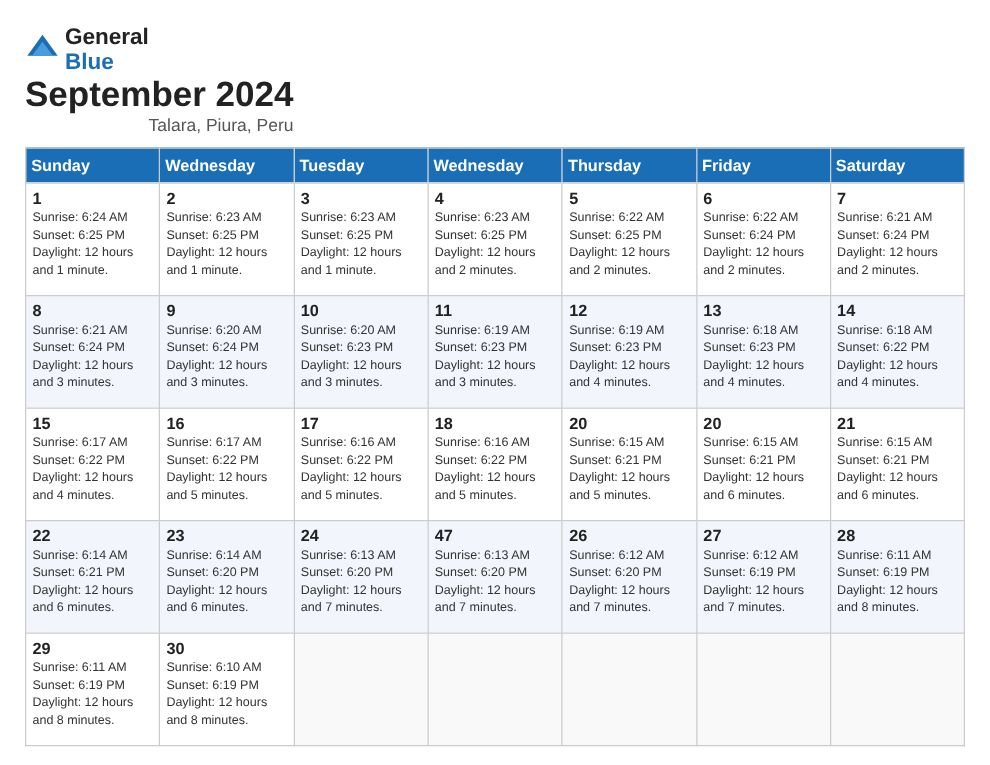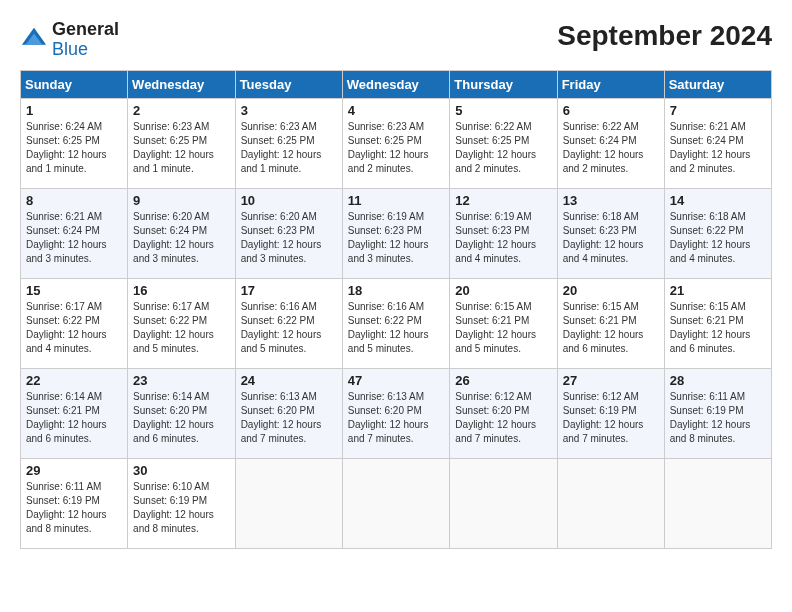--- a/index.html
+++ b/index.html
@@ -8,20 +8,21 @@
       background: #fff;
       width: 792px;
       min-height: 612px;
       padding: 20px;
     }
     .header {
       display: flex;
       justify-content: space-between;
       align-items: flex-start;
       margin-bottom: 10px;
+      flex-direction: column;
     }
     .logo {
       display: flex;
       align-items: center;
       gap: 4px;
     }
     .logo-icon {
       width: 28px;
       height: 28px;
     }
@@ -85,25 +86,26 @@
 <body>
 
 <div class="header">
   <div class="logo">
     <svg class="logo-icon" viewBox="0 0 30 30" xmlns="http://www.w3.org/2000/svg">
       <polygon points="15,2 28,20 2,20" fill="#1a6eb5"></polygon>
       <polygon points="15,8 24,20 6,20" fill="#4a9ade"></polygon>
     </svg>
     <div>
       <div style="font-size:18px;font-weight:bold;color:#222;line-height:1.1;">General</div>
-      <div style="font-size:18px;font-weight:normal;color:#1a6eb5;line-height:1.1;">Blue</div>
+      <div style="font-size:18px;font-weight:bold;color:#1a6eb5;line-height:1.1;">Blue</div>
     </div>
   </div>
   <div class="title-block">
     <div class="month-title">September 2024</div>
+    <div class="subtitle">Talara, Piura, Peru</div>
   </div>
 </div>
 
 <table>
   <thead>
     <tr>
     <th>Sunday</th>
         <th>Wednesday</th>
         <th>Tuesday</th>
         <th>Wednesday</th>

